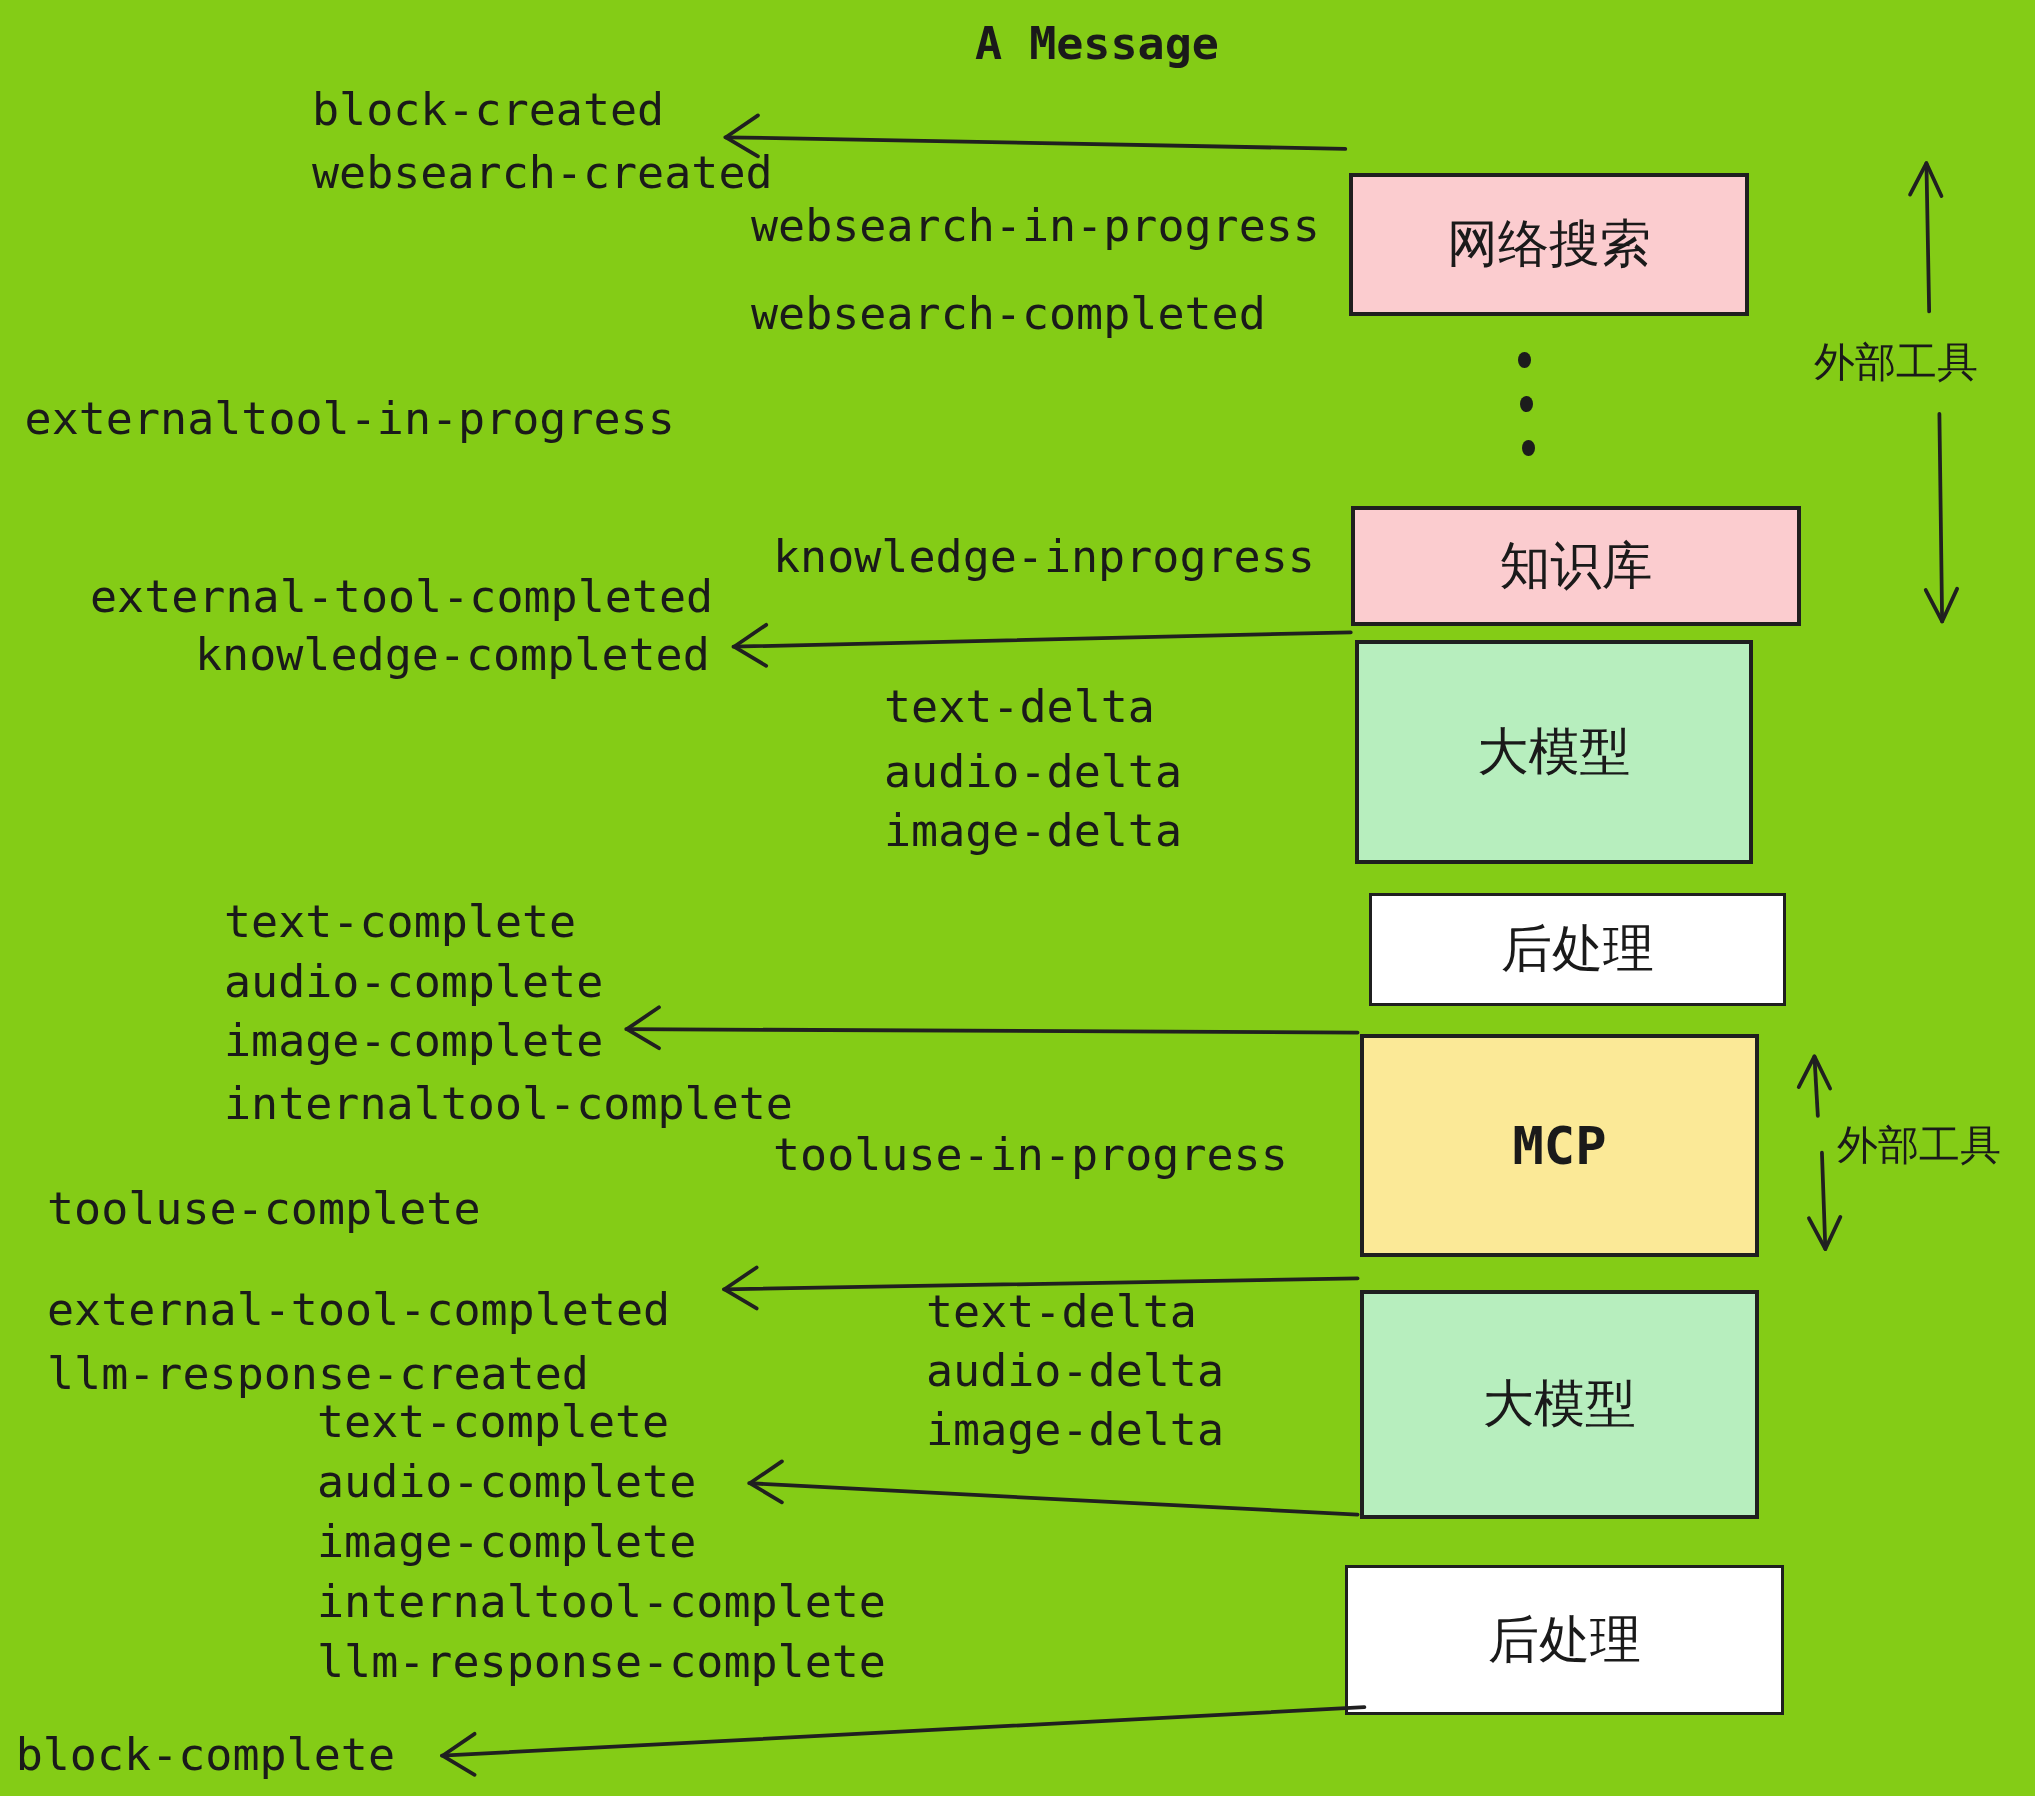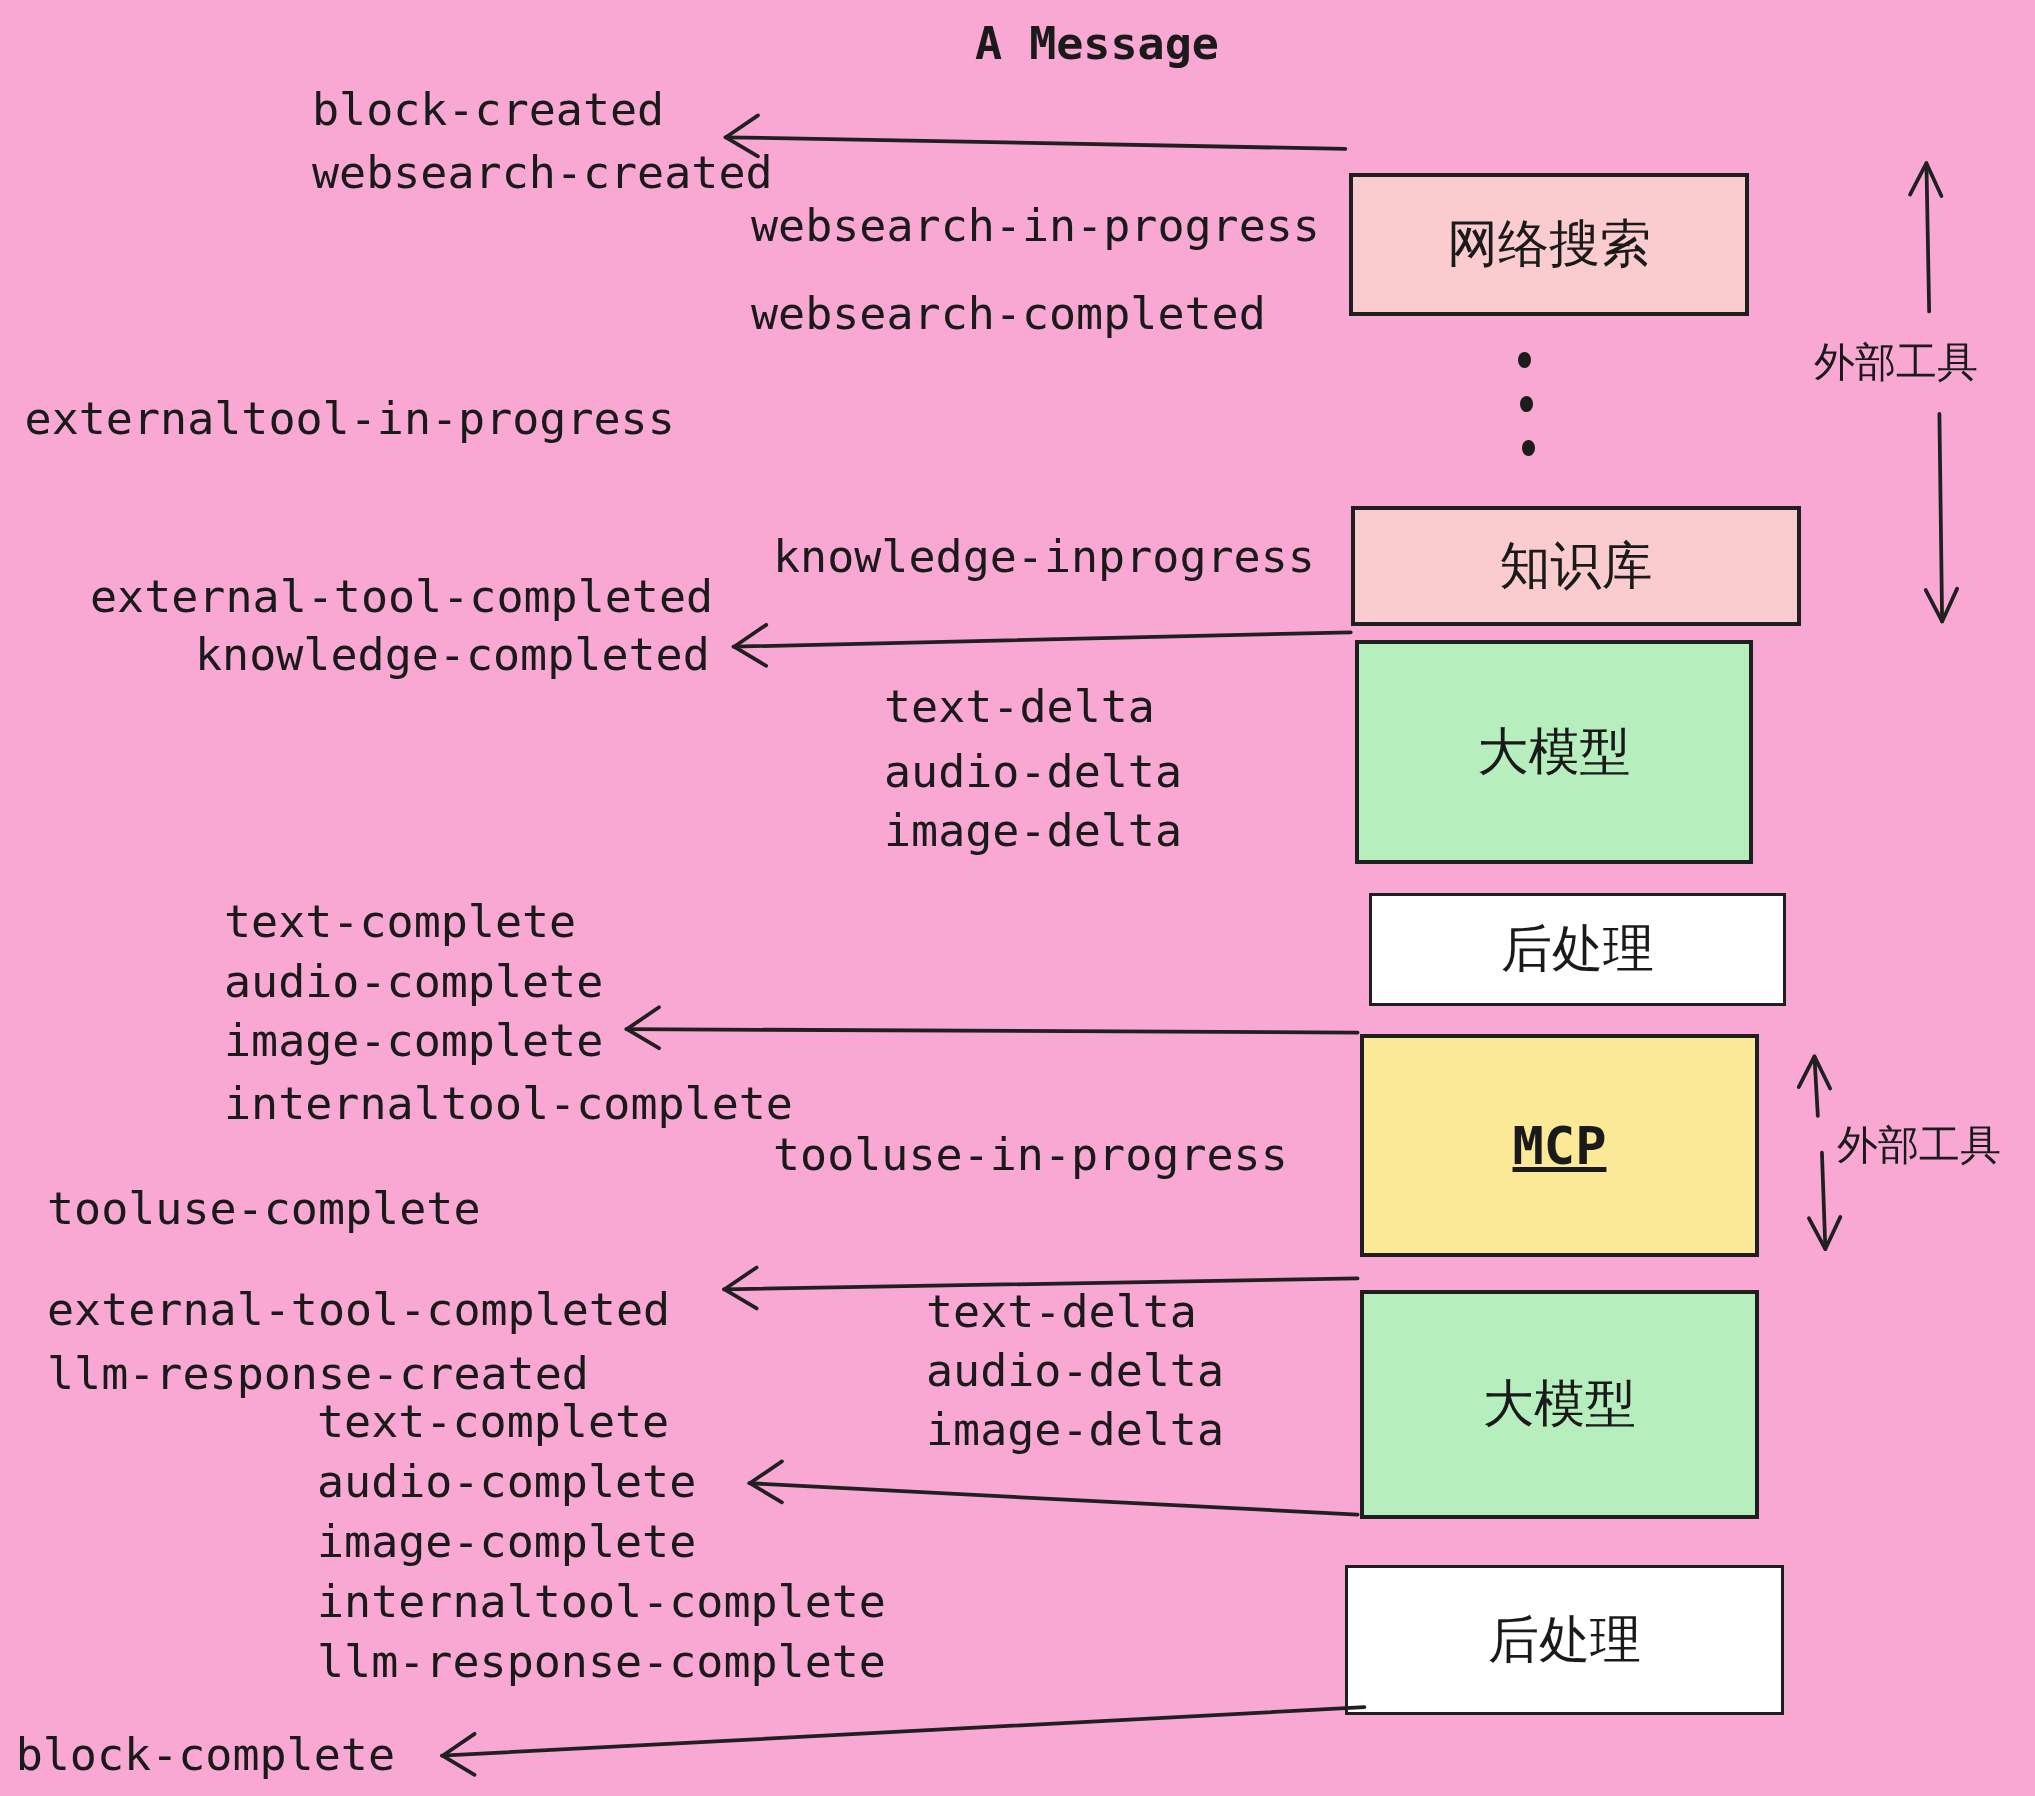--- a/index.html
+++ b/index.html
@@ -1,19 +1,19 @@
 <!DOCTYPE html>
 <html style="font-size:11px"><head>
 <meta charset="utf-8">
 <style>
   html,body{margin:0;padding:0;background:#ffffff;}
   #canvas{
     position:relative;
     width:2035px;height:1796px;
-    background:#f9a8d4;
+    background:#84cc16;
     font-family:"DejaVu Sans Mono", monospace;
     color:#1a1a1a;
     overflow:hidden;
   }
   .evt{
     position:absolute;
     transform:translateY(-50%);
     font-size:45px;
     line-height:1;
     white-space:nowrap;
@@ -33,21 +33,21 @@
     display:flex;align-items:center;justify-content:center;
     border:4.1px solid #1f1f1f;
     box-sizing:border-box;
     font-family:"DejaVu Sans", sans-serif;
     font-size:51px;
     color:#1a1a1a;
   }
   .box.white{border-width:3.4px;background:#ffffff;text-align:right;}
   .box.pink{background:#FBCCCF;}
   .box.green{background:#B7EEBE;}
-  .box.yellow{background:#FBE997;text-decoration:underline;}
+  .box.yellow{background:#FBE997;}
   .box .mcp-label{
     font-family:"DejaVu Sans Mono", monospace;
     font-weight:700;font-size:52px;
   }
   .side-label{
     position:absolute;
     transform:translateY(-50%);
     font-family:"DejaVu Sans", sans-serif;
     font-size:41px;
     white-space:nowrap;

